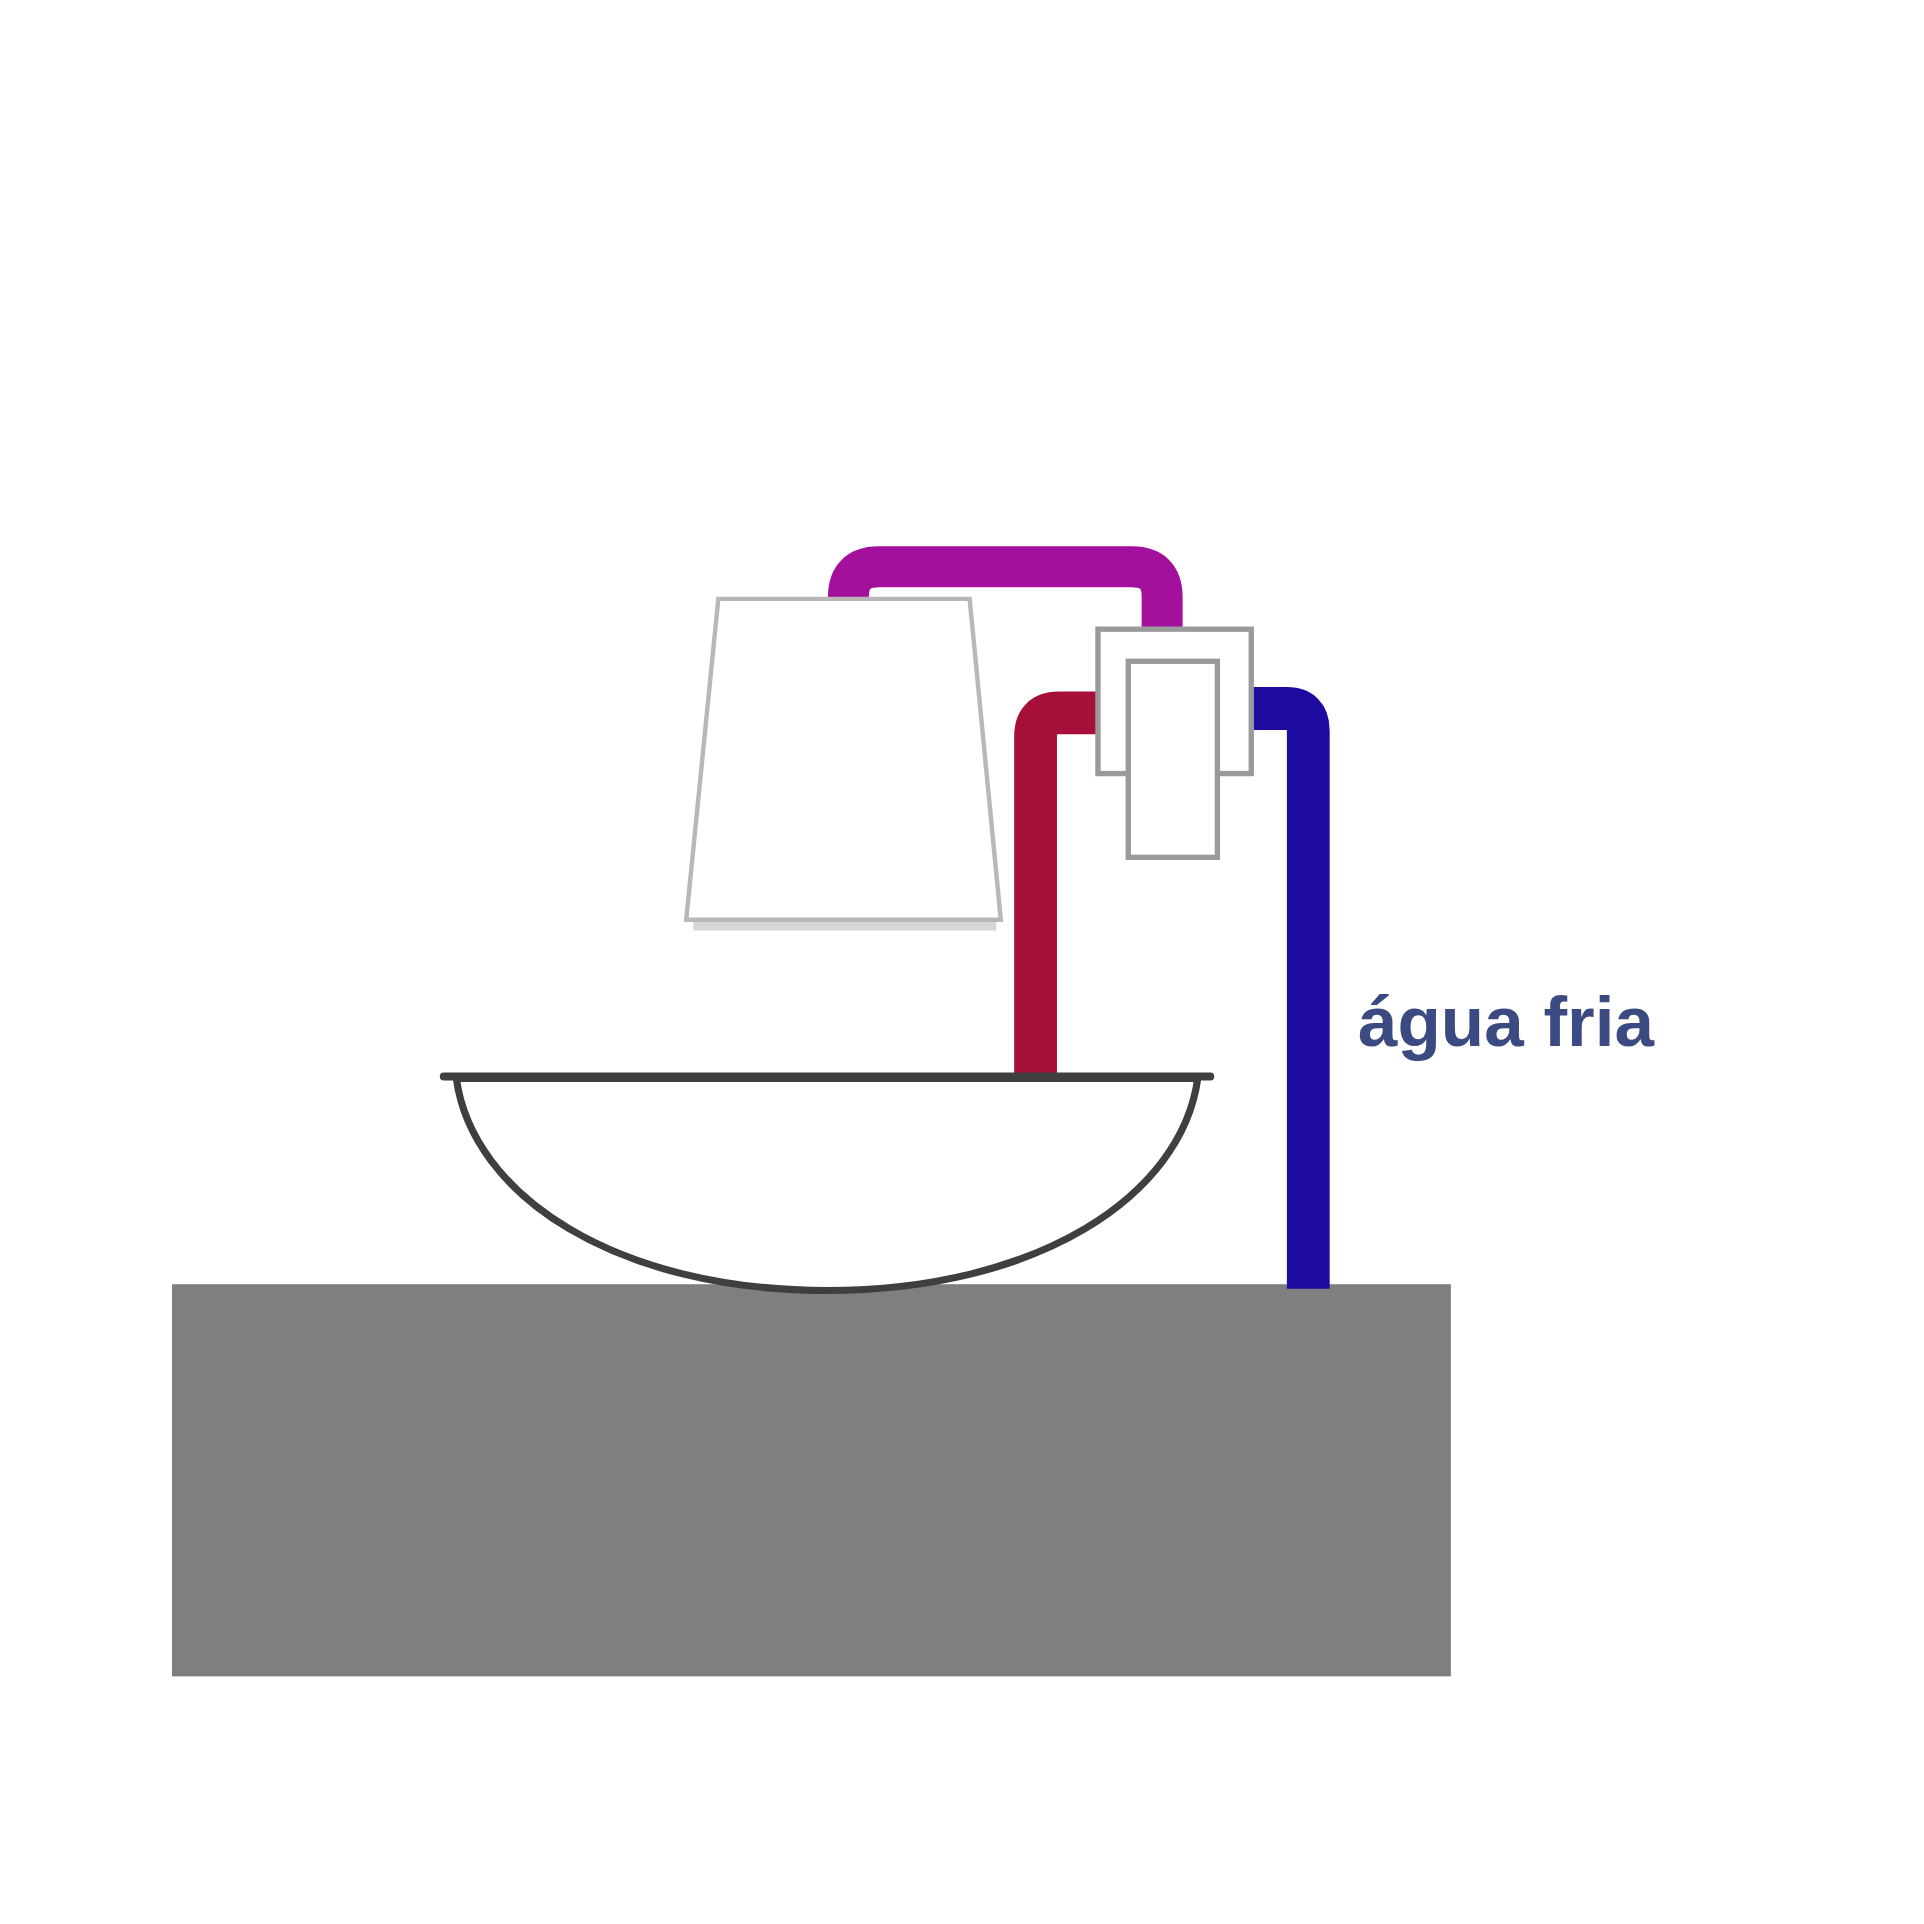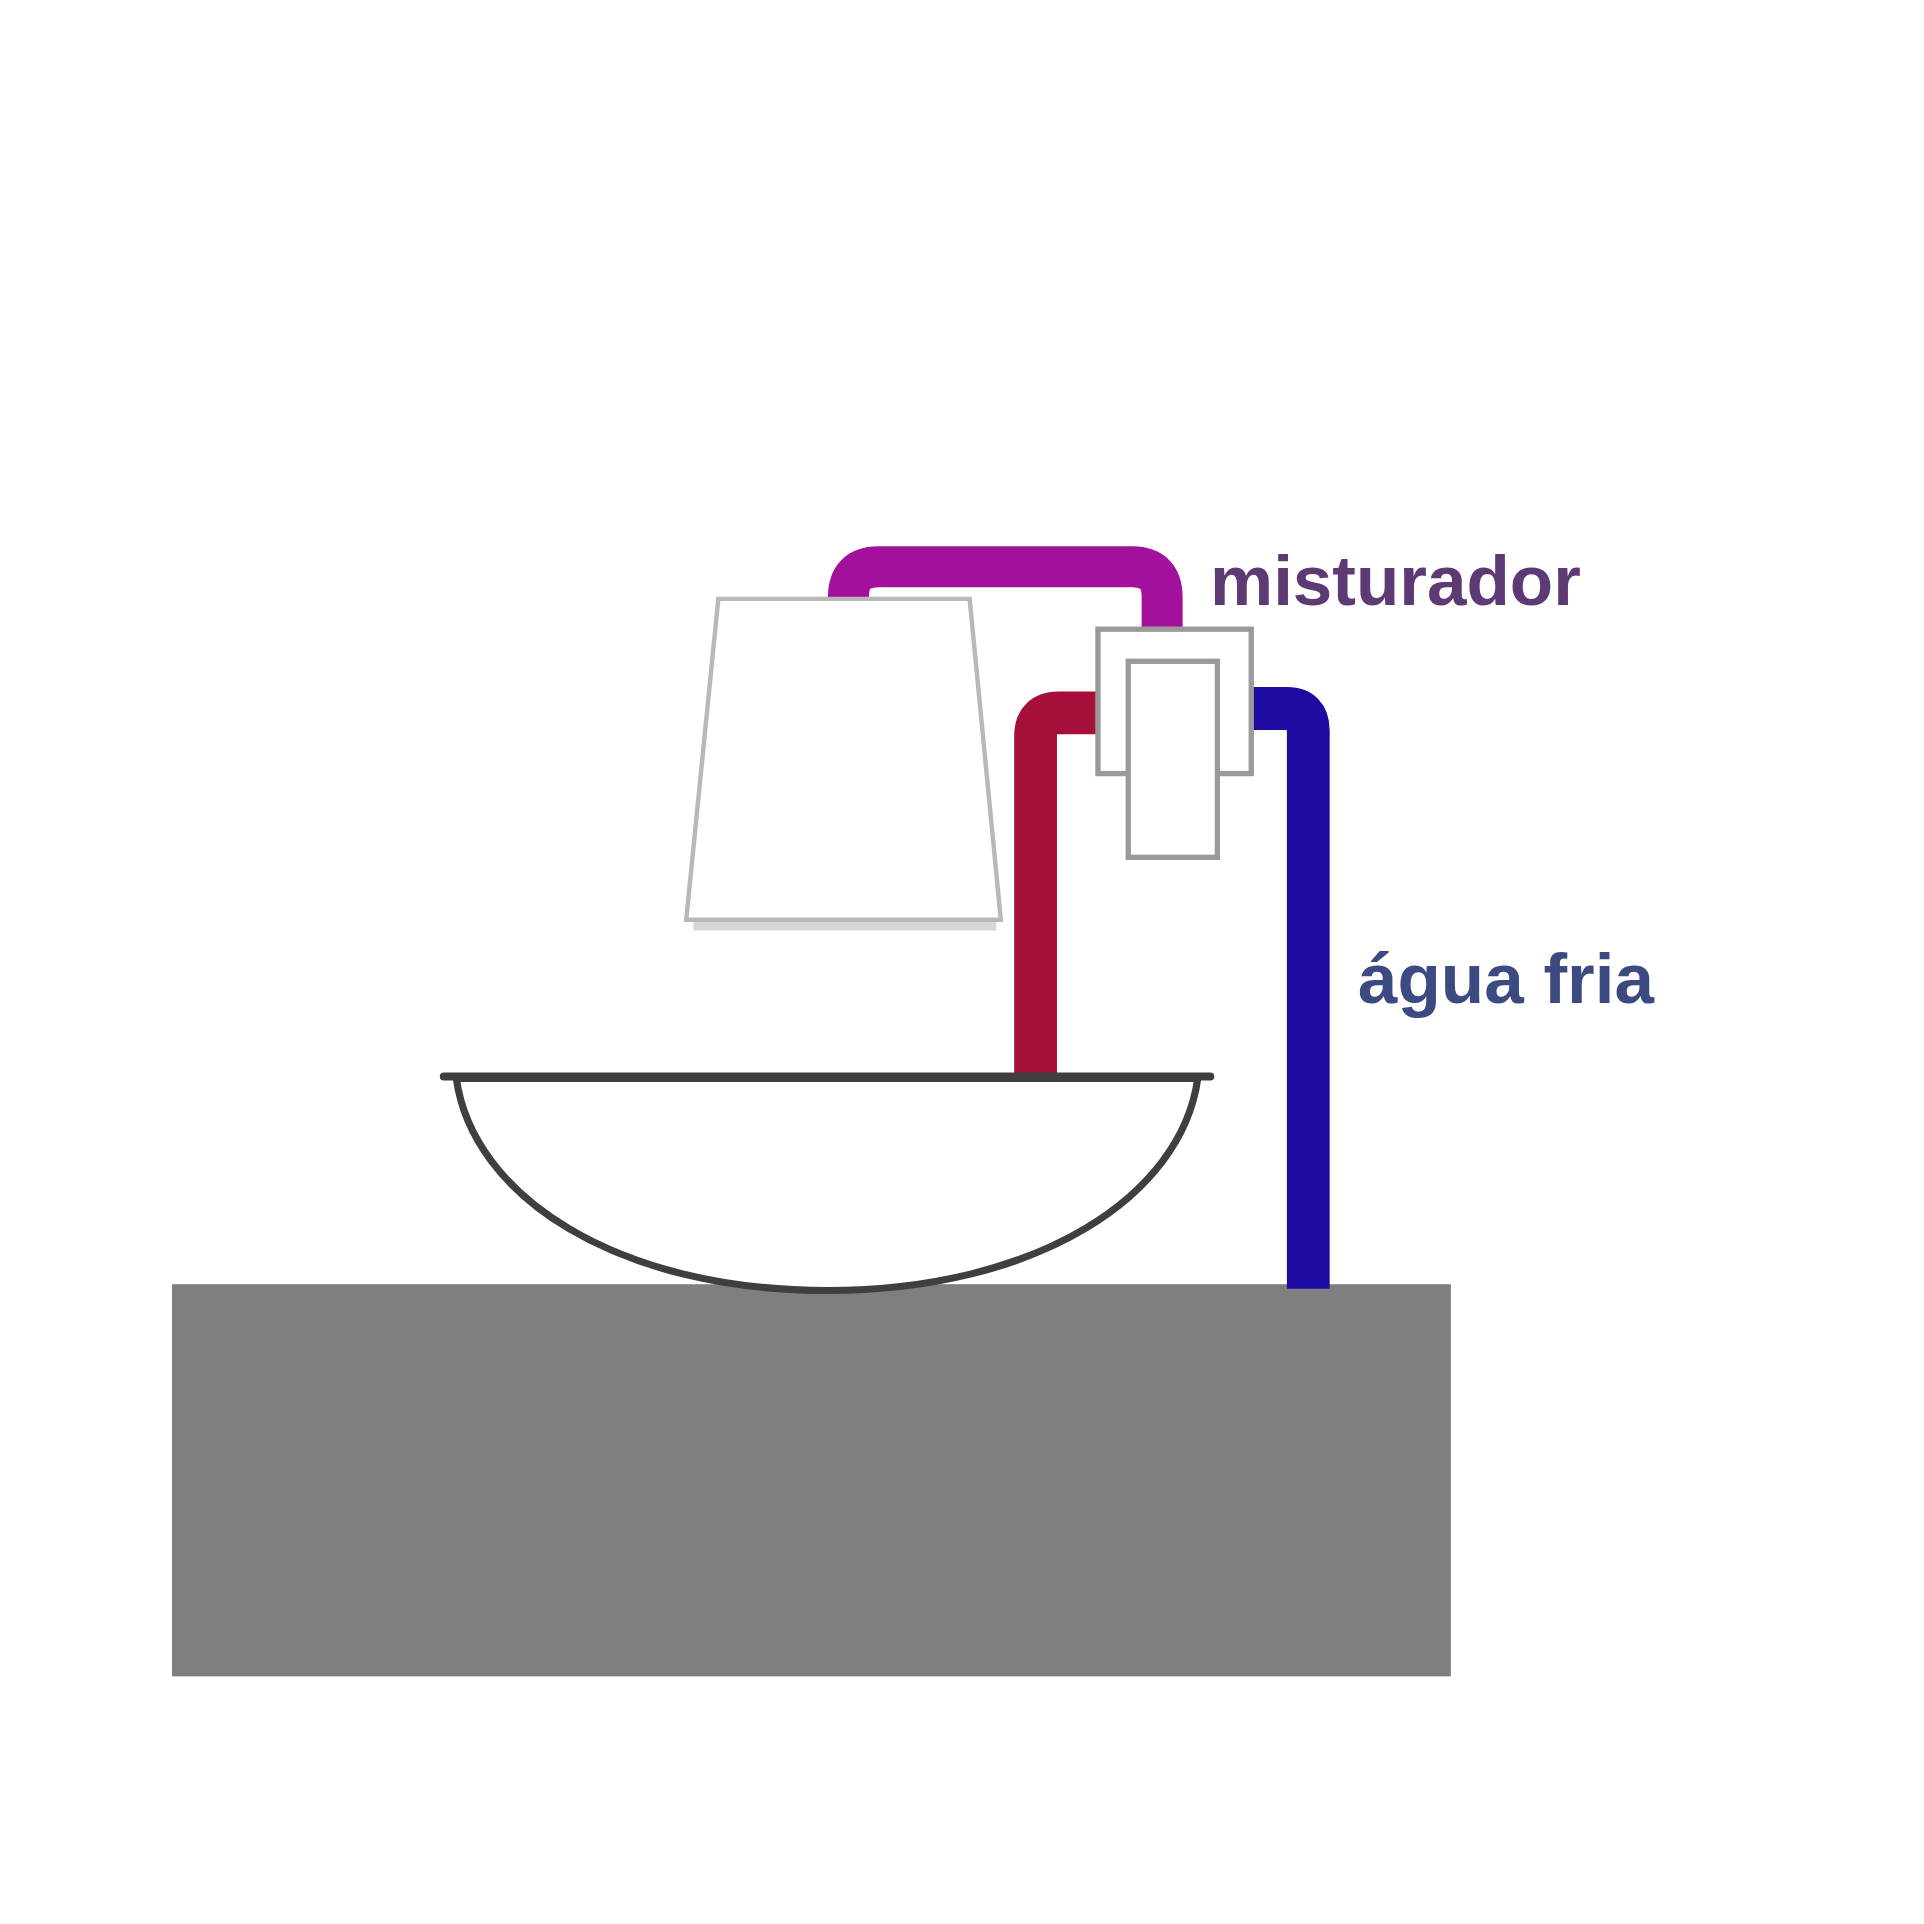--- a/index.html
+++ b/index.html
@@ -61,21 +61,21 @@
     position: absolute;
     font-weight: bold;
     font-size: 71px;
     line-height: 1;
     letter-spacing: 0px;
     white-space: nowrap;
     user-select: none;
   }
   #mixer-label { left: 1210px; top: 545px;  color: var(--mixer-label, #5e3a74); }
   #hot-label   { left: 567px;  top: 971px; color: var(--hot-label,   #96312a); }
-  #cold-label  { left: 1358px; top: 943px; color: var(--cold-label,  #3c4a82); }
+  #cold-label  { left: 1358px; top: 986px; color: var(--cold-label,  #3c4a82); }
 </style>
 </head>
 <body>
 
 <div id="canvas">
 
   <svg id="diagram-svg" viewBox="0 0 2160 2160" xmlns="http://www.w3.org/2000/svg">
 
     <rect class="counter" x="193" y="1441" width="1435" height="440"></rect>
 
@@ -88,19 +88,18 @@
 
     <path class="pipe pipe-cold" d="M 1385 795 L 1444 795 Q 1468 795 1468 820 L 1468 1446"></path>
 
     <rect class="fixture" x="1232" y="706" width="172" height="162"></rect>
     <rect class="fixture" x="1266" y="742" width="100" height="220"></rect>
 
     <path class="sink" d="M 512 1210 C 530 1342 692 1448 928 1448 C 1164 1448 1326 1342 1344 1210 Z"></path>
     <line class="sink-rim" x1="498" y1="1208" x2="1358" y2="1208"></line>
   </svg>
 
-  <div class="label" id="mixer-label">misturador</div>
 
 
   <div class="label" id="cold-label">água fria</div>
 
 </div>
 
 
 </body></html>

